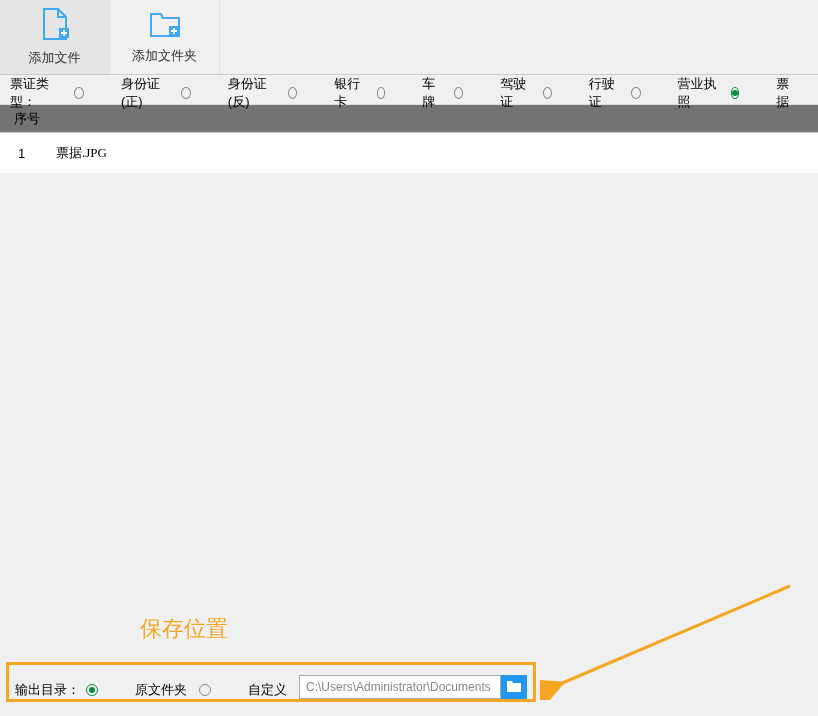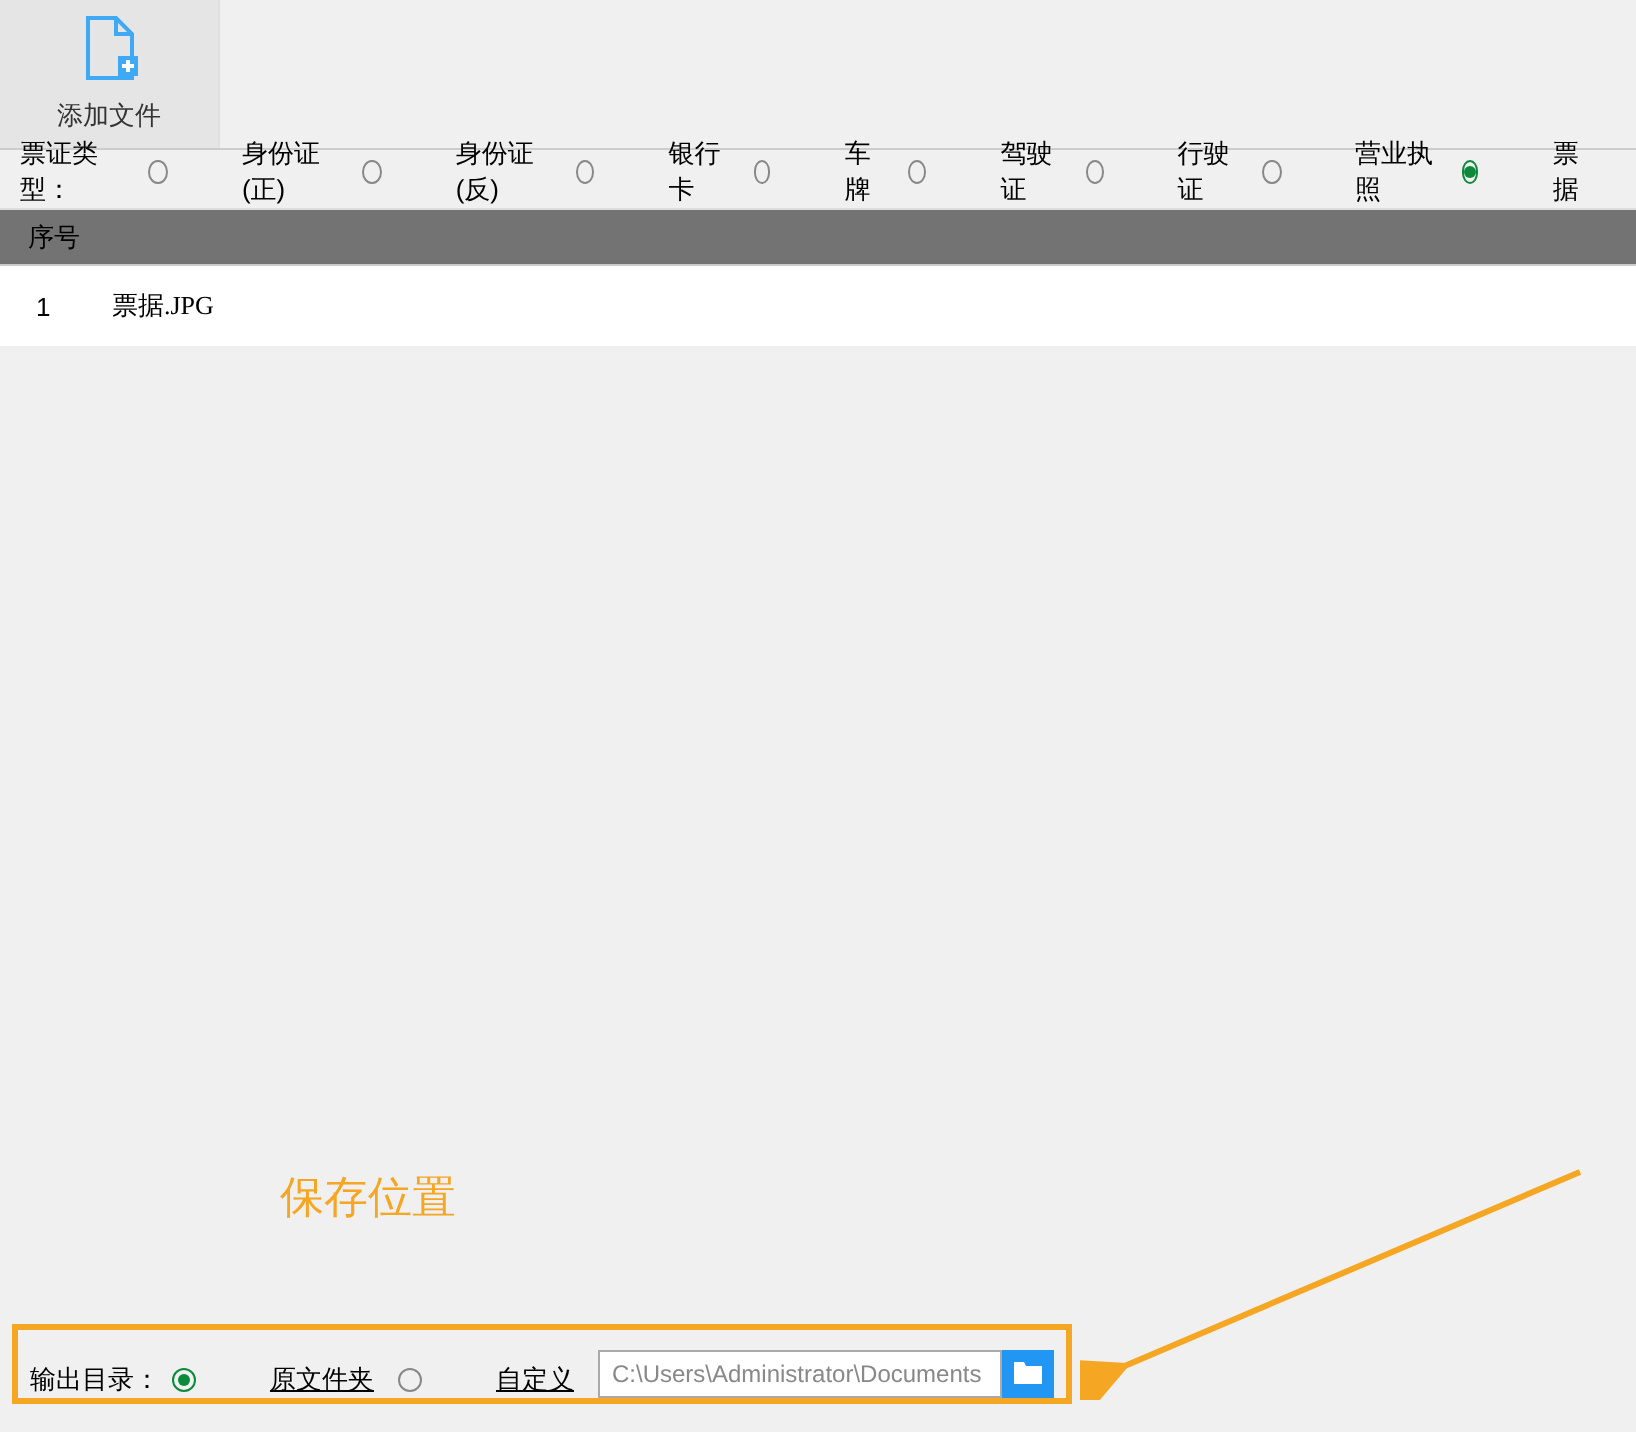--- a/index.html
+++ b/index.html
@@ -27,21 +27,21 @@
   cursor: pointer;
   border-right: 1px solid #e0e0e0;
 }
 .tool-btn.active { background: #e5e5e5; }
 .tool-btn .icon { margin-bottom: 6px; }
 .tool-btn .label { font-size: 13px; color: #333; }
 .type-row {
   background: #f0f0f0;
   height: 30px;
   display: flex;
-  align-items: flex-end;
+  align-items: flex-start;
   padding: 0 10px;
   border-bottom: 1px solid #ddd;
   gap: 4px;
 }
 .type-row .label { font-size: 13px; margin-right: 4px; }
 .radio-item {
   display: flex;
   align-items: center;
   margin-right: 14px;
   cursor: pointer;
@@ -83,21 +83,21 @@
   display: flex;
   align-items: center;
   height: 40px;
   background: #fff;
 }
 .row .cell-num { width: 50px; padding-left: 18px; }
 .row .cell-name { flex: 1; padding-left: 6px; font-family: Liberation Serif, serif; }
 .annotation {
   position: absolute;
   left: 140px;
-  top: 584px;
+  top: 614px;
   color: #f5a623;
   font-size: 22px;
   font-weight: 500;
 }
 .output-wrap {
   position: absolute;
   left: 6px;
   top: 662px;
   width: 530px;
   height: 40px;
@@ -147,20 +147,30 @@
     <span class="icon">
       <svg width="28" height="32" viewBox="0 0 28 32">
         <path d="M3 1 L17 1 L25 9 L25 31 L3 31 Z" fill="none" stroke="#3fa9f5" stroke-width="2"></path>
         <path d="M17 1 L17 9 L25 9" fill="none" stroke="#3fa9f5" stroke-width="2"></path>
         <rect x="18" y="20" width="10" height="10" fill="#3fa9f5"></rect>
         <path d="M23 22 L23 28 M20 25 L26 25" stroke="#fff" stroke-width="2"></path>
       </svg>
     </span>
     <span class="label">添加文件</span>
   </div>
+  <div class="tool-btn">
+    <span class="icon">
+      <svg width="32" height="28" viewBox="0 0 32 28">
+        <path d="M2 6 L2 26 L30 26 L30 8 L14 8 L12 4 L2 4 Z" fill="none" stroke="#3fa9f5" stroke-width="2"></path>
+        <rect x="20" y="16" width="10" height="10" fill="#3fa9f5"></rect>
+        <path d="M25 18 L25 24 M22 21 L28 21" stroke="#fff" stroke-width="2"></path>
+      </svg>
+    </span>
+    <span class="label">添加文件夹</span>
+  </div>
 </div>
 
 <div class="type-row">
   <span class="label">票证类型：</span>
   <div id="type-options" style="display: flex;">
       <div class="radio-item">
         <span class="radio"></span>
         <span>身份证(正)</span>
       </div>
       <div class="radio-item">
@@ -204,21 +214,21 @@
         <div class="cell-num">1</div>
         <div class="cell-name">票据.JPG</div>
       </div>
     </div>
 </div>
 
 <div class="annotation">保存位置</div>
 
 <div class="output-wrap">
   <span class="lbl">输出目录：</span>
-  <div id="output-options" style="display:flex;text-decoration:underline;">
+  <div id="output-options" style="display:flex;">
       <div class="radio-item">
         <span class="radio checked"></span>
         <span>原文件夹</span>
       </div>
       <div class="radio-item">
         <span class="radio"></span>
         <span>自定义</span>
       </div>
     </div>
   <div class="path-input">C:\Users\Administrator\Documents</div>

